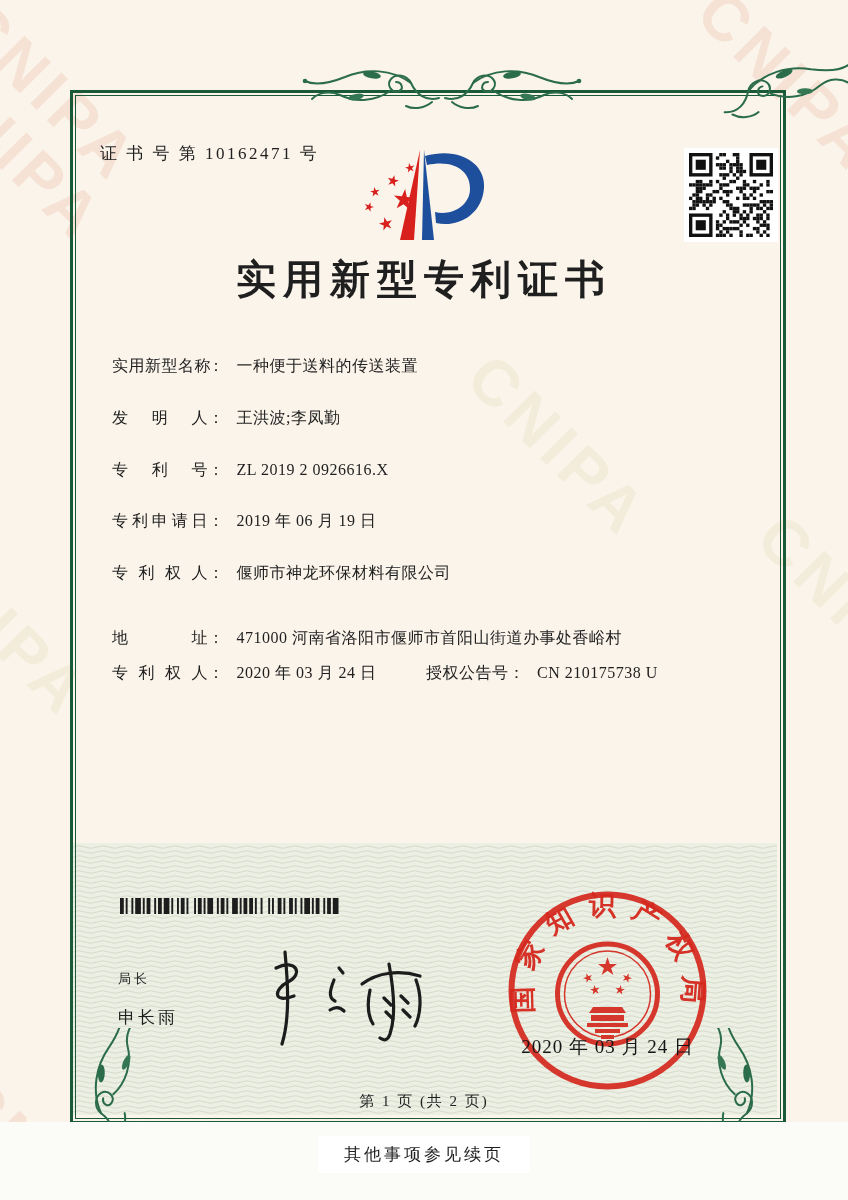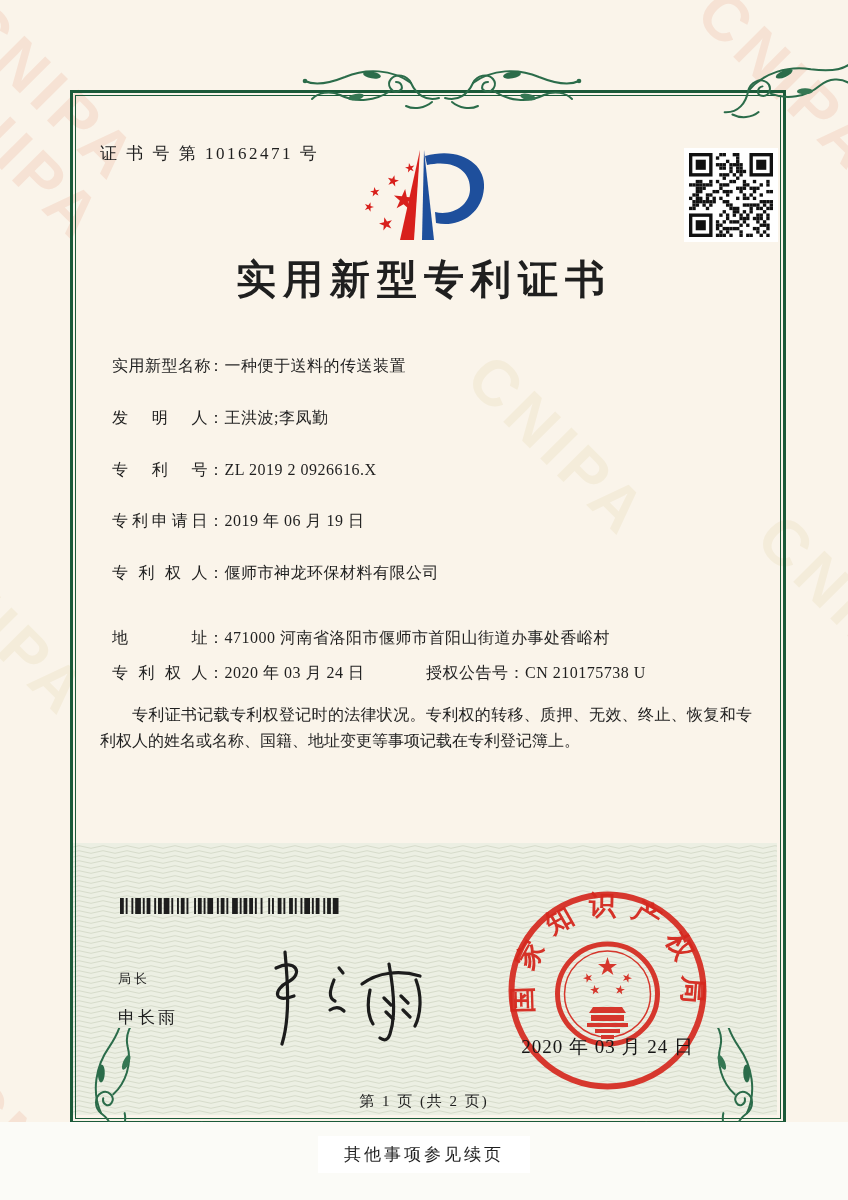--- a/index.html
+++ b/index.html
@@ -18,21 +18,21 @@
   .waves{position:absolute;left:73px;top:843px;z-index:1;}
   
   .cert-no{position:absolute;left:100px;top:142px;font-size:17px;letter-spacing:2.5px;z-index:3;}
   .logo{position:absolute;left:348px;top:140px;z-index:3;}
   .qr{position:absolute;left:684px;top:148px;background:#fff;padding:5px;z-index:3;}
   .title{position:absolute;left:0;top:252px;width:100%;text-align:center;font-size:40px;font-weight:bold;
          letter-spacing:7px;z-index:3;}
   .fields{position:absolute;left:112px;top:356px;width:640px;font-size:16px;z-index:3;}
   .frow{position:absolute;left:0;white-space:nowrap;letter-spacing:0.5px;}
   .flabel{display:inline-block;width:96px;text-align:justify;text-align-last:justify;}
-  .fvalue{margin-left:0;}
+  .fvalue{margin-left:12px;}
   .grant-right{position:absolute;left:314px;top:0;}
   .paras{position:absolute;left:100px;top:702px;width:652px;font-size:16px;line-height:26px;
          text-align:justify;z-index:3;}
   .paras p{margin:0;text-indent:2em;}
   .barcode{position:absolute;left:120px;top:898px;z-index:3;}
   .sig-title{position:absolute;left:118px;top:970px;font-family:Liberation Mono, monospace;
              font-size:13px;letter-spacing:3px;z-index:3;}
   .sig-name{position:absolute;left:118px;top:1006px;font-family:"Liberation Sans","DejaVu Sans",sans-serif;
             font-size:17px;letter-spacing:3px;z-index:3;}
   .autograph{position:absolute;left:238px;top:946px;z-index:3;}
@@ -394,21 +394,20 @@
     </div>
     <div class="frow" style="top:307px">
       <span class="flabel">专利权人</span><span>：</span><span class="fvalue">2020 年 03 月 24 日</span>
       <span class="grant-right">
         <span>授权公告号</span><span>：</span><span class="fvalue">CN 210175738 U</span>
       </span>
     </div>
   </div>
 
   <div class="paras">
-    <p>专利证书记载专利权登记时的法律状况。专利权的转移、质押、无效、终止、恢复和专利权人的姓名或名称、国籍、地址变更等事项记载在专利登记簿上。</p>
   </div>
 
   <svg class="barcode" width="224" height="16" viewBox="0 0 224 16">
       <rect x="0.0" y="0" width="3.8" height="16" fill="#1d1d1d"></rect>
       <rect x="5.7" y="0" width="1.9" height="16" fill="#1d1d1d"></rect>
       <rect x="11.4" y="0" width="1.9" height="16" fill="#1d1d1d"></rect>
       <rect x="15.2" y="0" width="5.7" height="16" fill="#1d1d1d"></rect>
       <rect x="22.8" y="0" width="1.9" height="16" fill="#1d1d1d"></rect>
       <rect x="26.6" y="0" width="3.8" height="16" fill="#1d1d1d"></rect>
       <rect x="34.2" y="0" width="1.9" height="16" fill="#1d1d1d"></rect>

